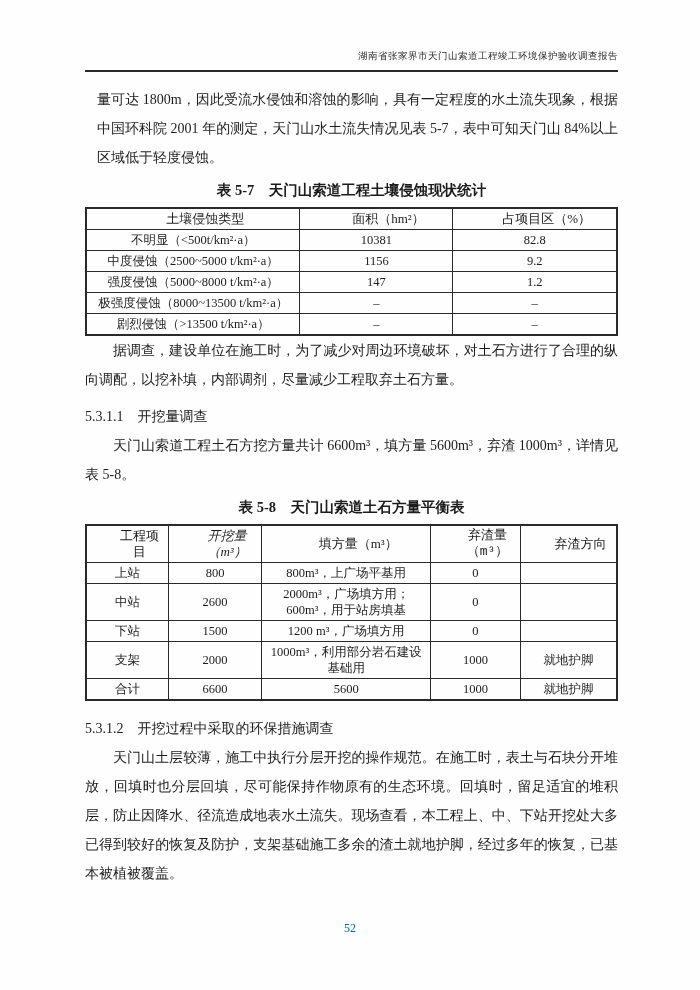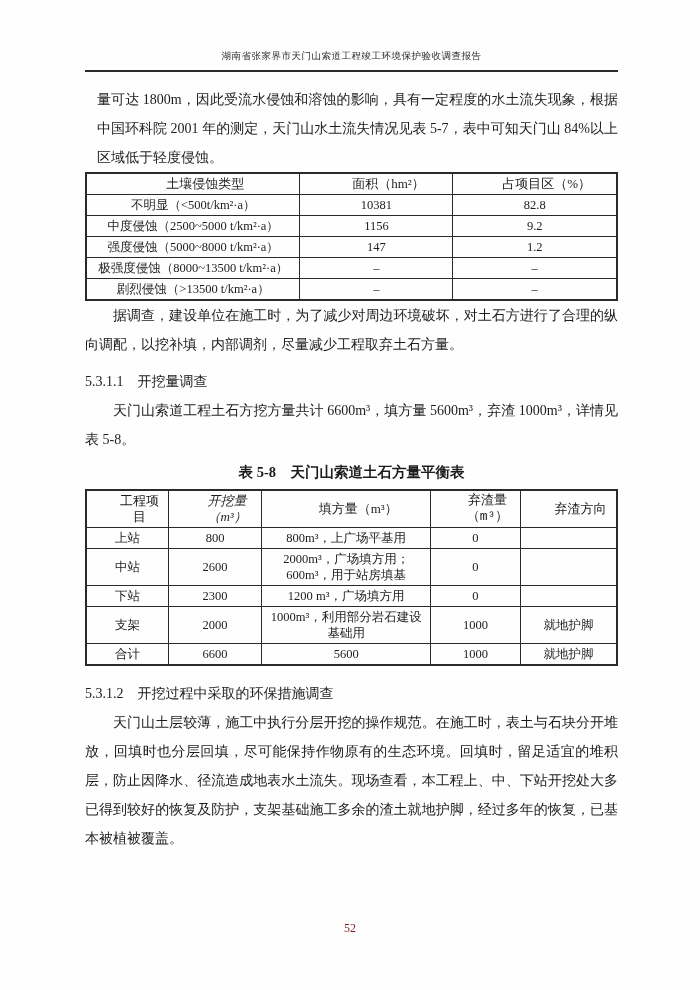--- a/index.html
+++ b/index.html
@@ -12,21 +12,21 @@
     width: 700px;
     height: 990px;
     box-sizing: border-box;
     background: #fefefe;
     color: #1c1c1c;
     font-family: "Liberation Serif", "DejaVu Serif", serif;
     padding: 50px 82px 0 85px;
     overflow: hidden;
   }
   .report-header {
-    text-align: center;
+    text-align: right;
     font-size: 9.5px;
     letter-spacing: 0.5px;
     color: #2a2a2a;
     padding-bottom: 7px;
     border-bottom: 2px solid #2a2a2a;
     margin-bottom: 13px;
   }
   p.body-text {
     margin: 0;
     font-size: 14px;
@@ -78,21 +78,21 @@
   .section-heading .sec-num {
     margin-right: 1em;
   }
   .page-number {
     position: absolute;
     bottom: 54px;
     left: 0;
     width: 100%;
     text-align: center;
     font-size: 12px;
-    color: #7f1d1d;
+    color: #0369a1;
   }
   
   .t57-c0 { width: 40.3%; }
   .t57-c1 { width: 28.8%; }
   .t57-c2 { width: 30.9%; }
   .t58-c0 { width: 15.5%; }
   .t58-c1 { width: 17.6%; font-style: italic; }
   .t58-c2 { width: 31.8%; }
   .t58-c3 { width: 16.9%; font-family: Liberation Mono, monospace; }
   .t58-c4 { width: 18.2%; }
@@ -101,20 +101,21 @@
 <body>
 
 <div class="page">
 
   <div class="report-header">
     <span>湖南省张家界市天门山索道工程竣工环境保护验收调查报告</span>
   </div>
 
   <p class="body-text continuation">量可达 1800m，因此受流水侵蚀和溶蚀的影响，具有一定程度的水土流失现象，根据中国环科院 2001 年的测定，天门山水土流失情况见表 5-7，表中可知天门山 84%以上区域低于轻度侵蚀。</p>
 
+  <div class="table-caption">表 5-7　天门山索道工程土壤侵蚀现状统计</div>
 
   <table class="doc-table">
     <thead>
       <tr>
         <th class="t57-c0">土壤侵蚀类型</th>
         <th class="t57-c1">面积（hm²）</th>
         <th class="t57-c2">占项目区（%）</th>
       </tr>
     </thead>
     <tbody>
@@ -175,21 +176,21 @@
       </tr>
       <tr>
         <td>中站</td>
         <td>2600</td>
         <td>2000m³，广场填方用；600m³，用于站房填基</td>
         <td>0</td>
         <td></td>
       </tr>
       <tr>
         <td>下站</td>
-        <td>2300</td>
+        <td>1500</td>
         <td>1200 m³，广场填方用</td>
         <td>0</td>
         <td></td>
       </tr>
       <tr>
         <td>支架</td>
         <td>2000</td>
         <td>1000m³，利用部分岩石建设基础用</td>
         <td>1000</td>
         <td>就地护脚</td>

